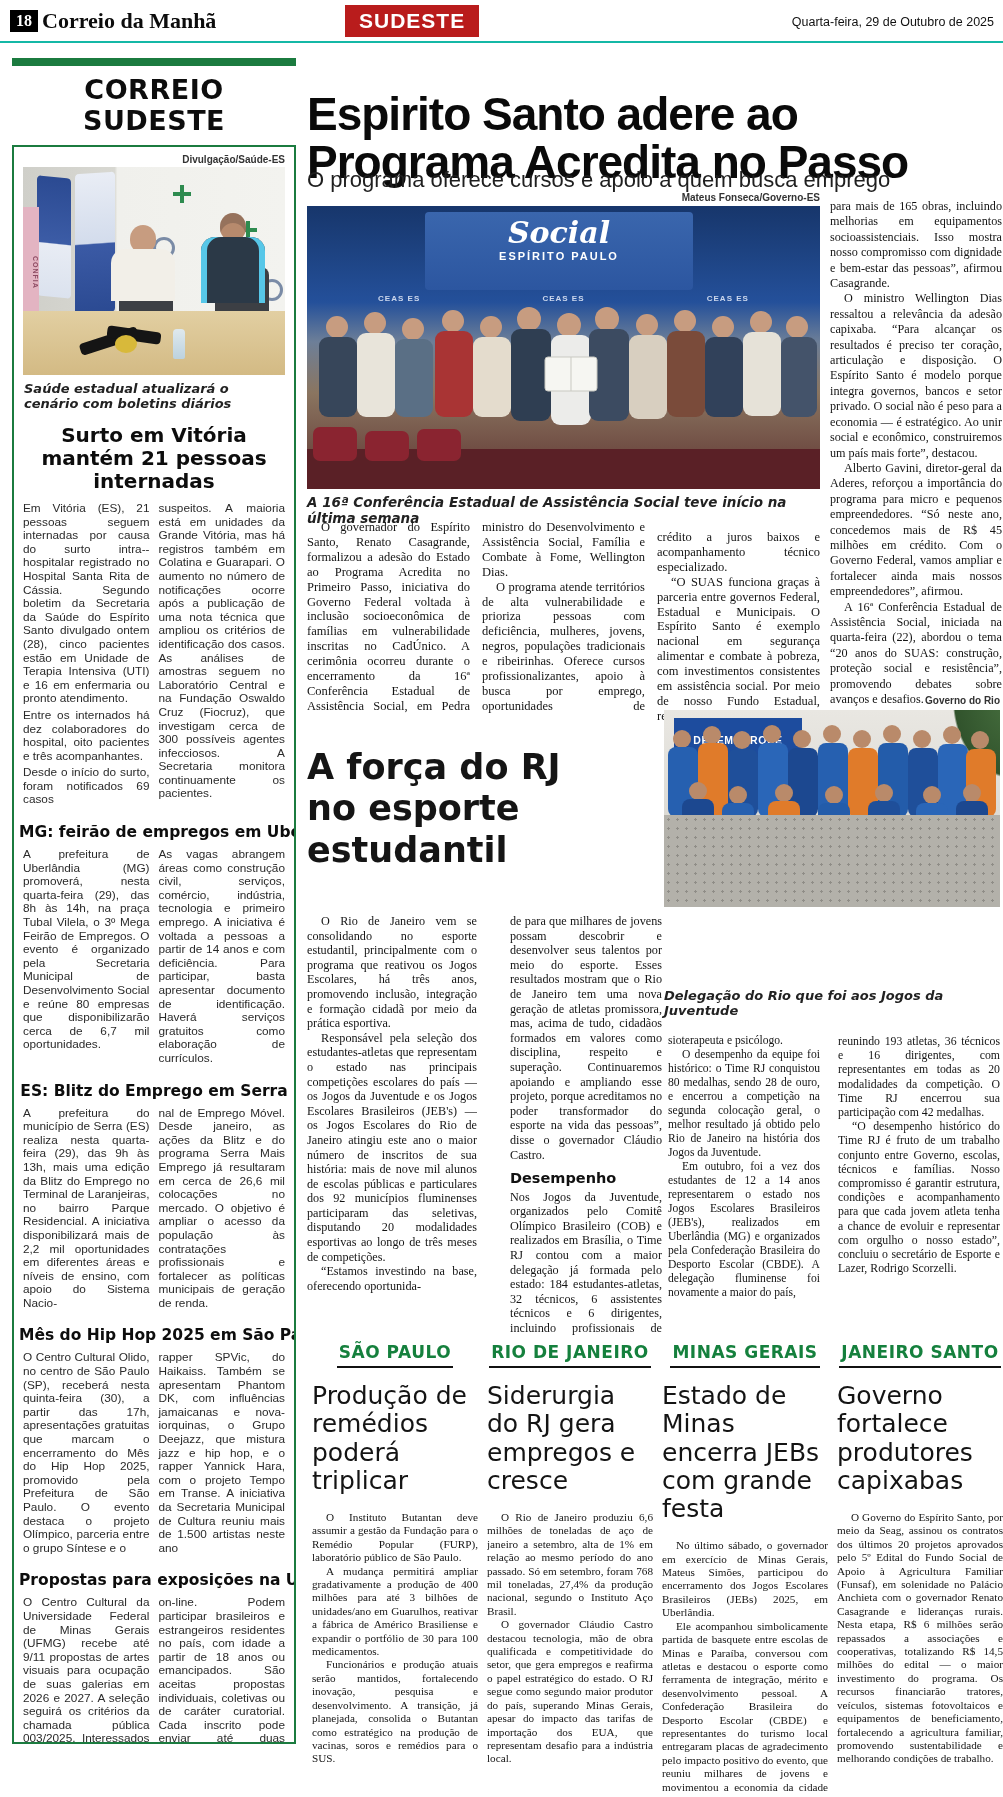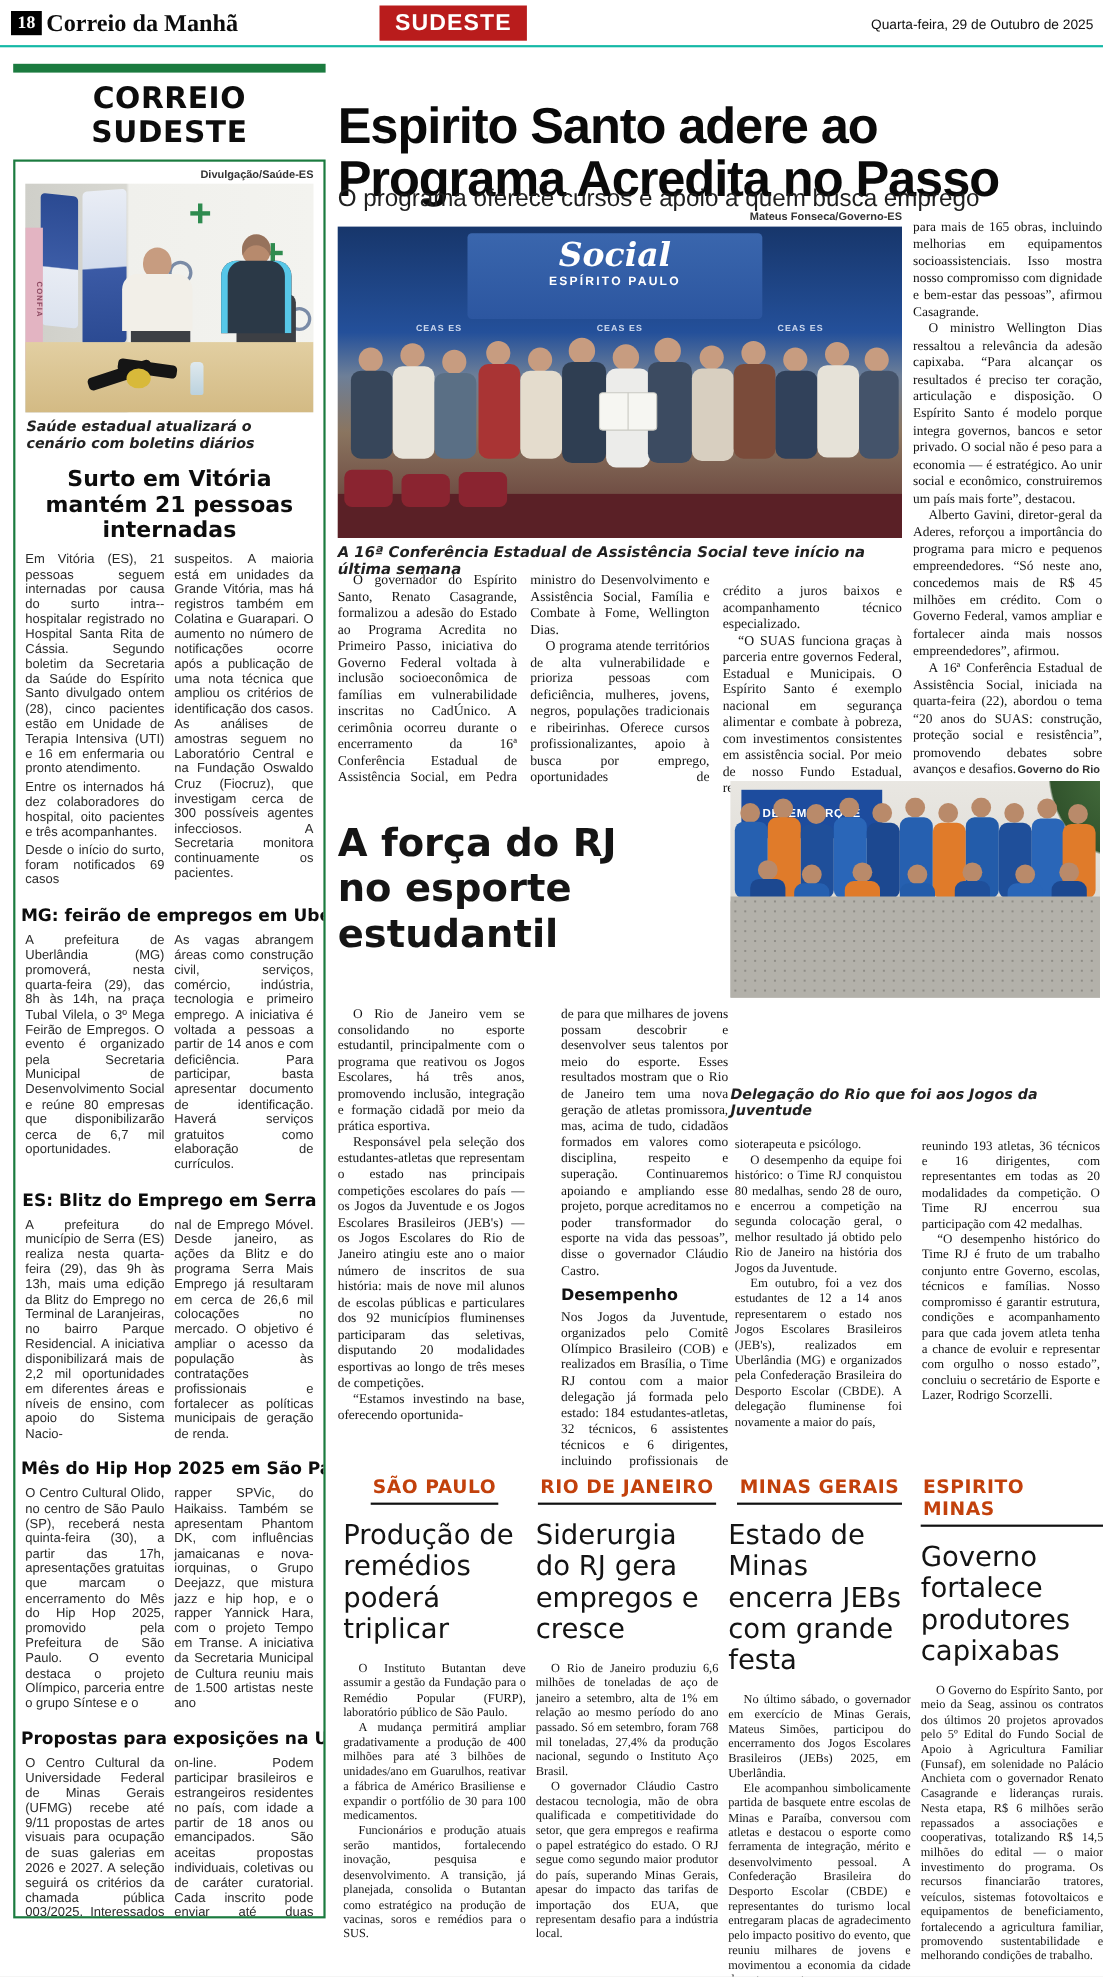--- a/index.html
+++ b/index.html
@@ -91,21 +91,21 @@
   .rjcol{position:absolute;overflow:hidden;font-size:12.2px;line-height:14.6px;}
   .rjcol1{left:307px;top:914px;width:170px;height:424px;}
   .rjcol2{left:510px;top:914px;width:152px;height:424px;}
   .rjcol3{left:668px;top:1034px;width:152px;height:302px;font-size:11.6px;line-height:14px;}
   .rjcol4{left:838px;top:1034px;width:162px;height:302px;font-size:11.8px;line-height:14.2px;}
   .rj-sub{font-family:"DejaVu Sans",sans-serif;font-weight:bold;font-size:14.5px;color:#111;margin:9px 0 4px;}
   
   .bcol{position:absolute;top:1342px;width:166px;}
   .bcol.c1{left:312px;} .bcol.c2{left:487px;} .bcol.c3{left:662px;} .bcol.c4{left:837px;}
   .kicker{display:table;margin:0 auto;font-family:"DejaVu Sans",sans-serif;font-weight:bold;
-      font-size:17px;letter-spacing:.5px;color:#c2410c;border-bottom:2.5px solid #111;padding:0 2px 4px;}
+      font-size:17px;letter-spacing:.5px;color:#15803d;border-bottom:2.5px solid #111;padding:0 2px 4px;}
   .bheadline{font-family:"DejaVu Sans",sans-serif;font-size:25px;line-height:1.13;color:#141414;margin:14px 0 0;}
   .bbody{margin-top:16px;height:268px;overflow:hidden;font-size:11.2px;line-height:13.4px;}
 </style>
 </head>
 <body>
 
 <div class="page">
 
   <div class="masthead">
     <span class="pageno">18</span>
@@ -390,20 +390,20 @@
   </div>
   <div class="bcol c3">
     <div class="kicker">MINAS GERAIS</div>
     <div class="bheadline">Estado de Minas encerra JEBs com grande festa</div>
     <div class="bbody serif">
         <p>No último sábado, o governador em exercício de Minas Gerais, Mateus Simões, participou do encerramento dos Jogos Escolares Brasileiros (JEBs) 2025, em Uberlândia.</p>
         <p>Ele acompanhou simbolicamente partida de basquete entre escolas de Minas e Paraíba, conversou com atletas e destacou o esporte como ferramenta de integração, mérito e desenvolvimento pessoal. A Confederação Brasileira do Desporto Escolar (CBDE) e representantes do turismo local entregaram placas de agradecimento pelo impacto positivo do evento, que reuniu milhares de jovens e movimentou a economia da cidade durante o evento.</p>
       </div>
   </div>
   <div class="bcol c4">
-    <div class="kicker">ESPIRITO MINAS</div>
+    <div class="kicker">JANEIRO SANTO</div>
     <div class="bheadline">Governo fortalece produtores capixabas</div>
     <div class="bbody serif">
         <p>O Governo do Espírito Santo, por meio da Seag, assinou os contratos dos últimos 20 projetos aprovados pelo 5º Edital do Fundo Social de Apoio à Agricultura Familiar (Funsaf), em solenidade no Palácio Anchieta com o governador Renato Casagrande e lideranças rurais. Nesta etapa, R$ 6 milhões serão repassados a associações e cooperativas, totalizando R$ 14,5 milhões do edital — o maior investimento do programa. Os recursos financiarão tratores, veículos, sistemas fotovoltaicos e equipamentos de beneficiamento, fortalecendo a agricultura familiar, promovendo sustentabilidade e melhorando condições de trabalho.</p>
       </div>
   </div>
 
 </div>
 
 </body></html>

